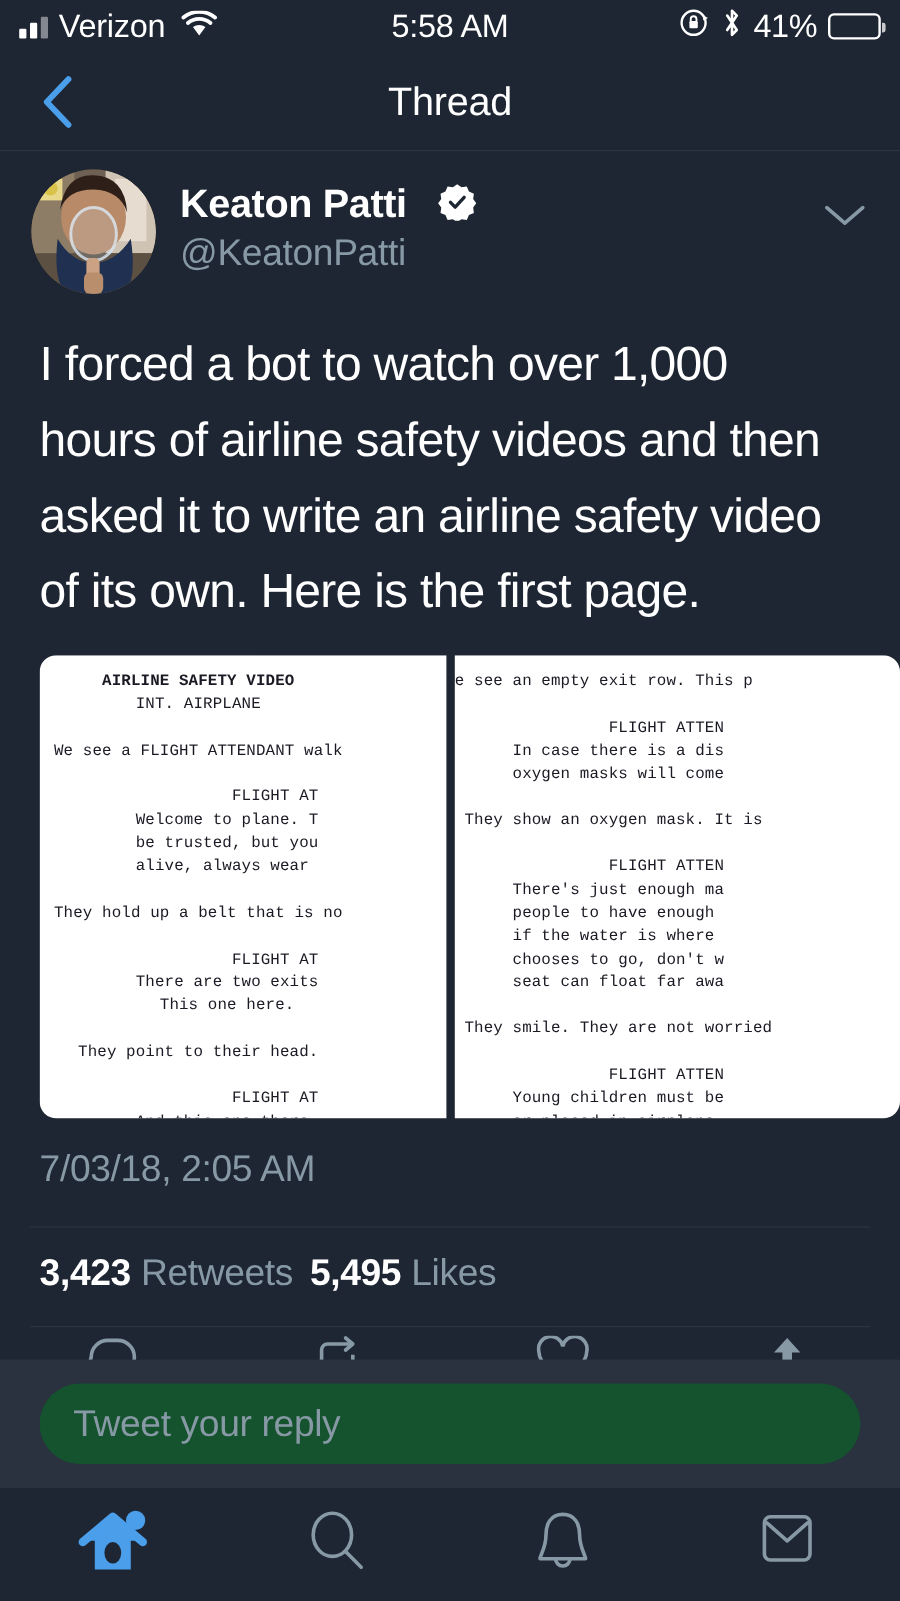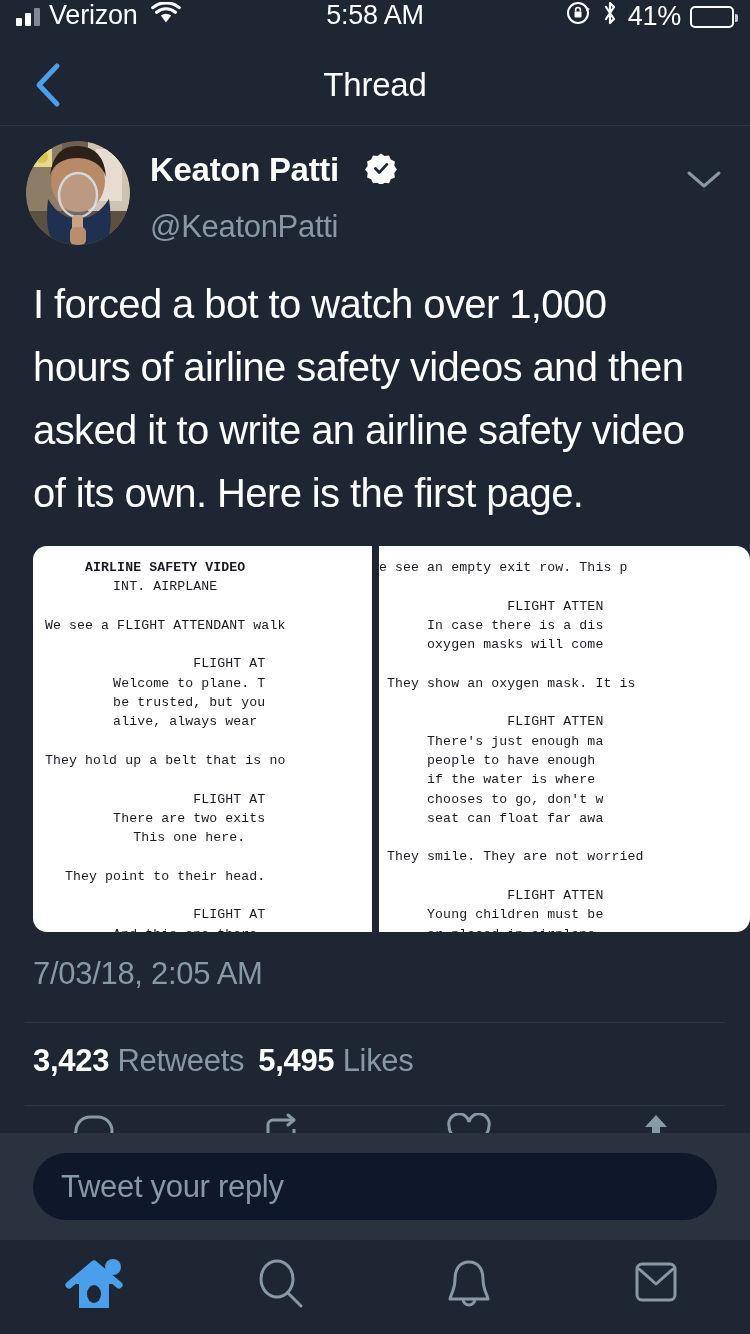--- a/index.html
+++ b/index.html
@@ -24,21 +24,21 @@
     overflow: hidden;
   }
 
   
   .status-bar {
     position: absolute;
     top: 0; left: 0;
     width: 750px;
     height: 44px;
     display: flex;
-    align-items: flex-start;
+    align-items: center;
     color: #ffffff;
     font-size: 27px;
     padding: 0 16px;
     box-sizing: border-box;
     gap: 36px;
   }
   .status-left {
     display: flex;
     align-items: center;
     gap: 9px;
@@ -157,21 +157,21 @@
   .display-name {
     color: #ffffff;
     font-size: 33px;
     font-weight: bold;
     letter-spacing: -0.3px;
     white-space: nowrap;
   }
   .handle {
     color: #8899a6;
     font-size: 31px;
-    margin-top: 20px;
+    margin-top: 4px;
     letter-spacing: -0.3px;
     white-space: nowrap;
   }
   .caret {
     position: absolute;
     right: 24px;
     top: 30px;
     width: 44px; height: 44px;
     display: flex; align-items: center; justify-content: center;
   }
@@ -267,21 +267,21 @@
     width: 750px; height: 107px;
     background: #2a3240;
     display: flex;
     align-items: center;
     padding: 0 33px;
     box-sizing: border-box;
   }
   .reply-input {
     width: 100%;
     height: 67px;
-    background: #0f172a;
+    background: #14532d;
     border: none;
     border-radius: 34px;
     color: #8899a6;
     font-size: 31px;
     padding: 0 28px;
     box-sizing: border-box;
     font-family: "Liberation Sans", sans-serif;
     letter-spacing: -0.3px;
   }
   .reply-input::placeholder { color: #8899a6; opacity: 1; }

